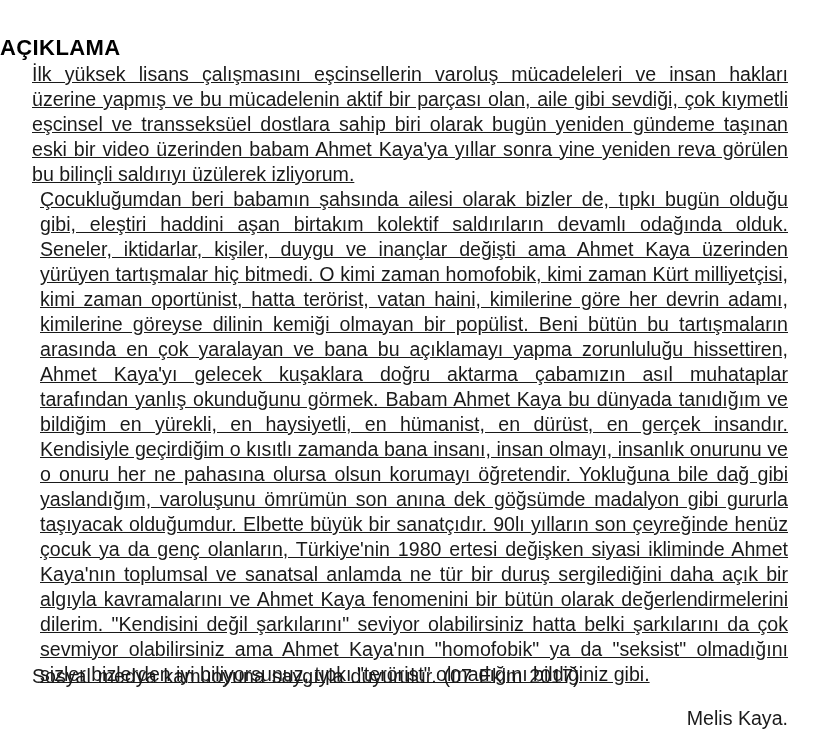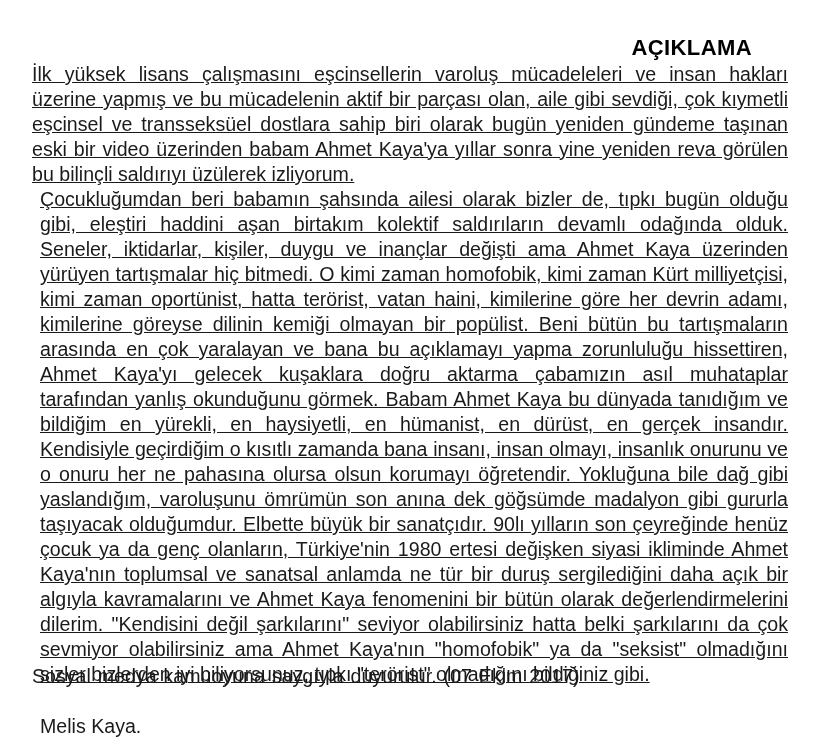--- a/index.html
+++ b/index.html
@@ -23,27 +23,26 @@
     height: 748px;
     background: #ffffff;
     box-sizing: border-box;
   }
 
   .doc-title {
     position: absolute;
     left: 0;
     top: 19px;
     width: 708px;
-    text-align: right;
+    text-align: left;
     font-size: 22px;
     font-weight: bold;
     letter-spacing: 0.4px;
     color: #000000;
     line-height: 28px;
-    margin-left: 44px;
   }
 
   .body-block {
     position: absolute;
     left: 32px;
     top: 62px;
     width: 756px;
   }
 
   .para {
@@ -68,24 +67,24 @@
     margin-left: 8px;
   }
 
   .signature-block {
     position: absolute;
     left: 32px;
     top: 706px;
     width: 756px;
   }
   .signature {
-    margin: 8px;
+    margin: 0;
     font-size: 19.6px;
     line-height: 25px;
-    text-align: left;
+    text-align: right;
     color: #1a1a1a;
   }
 
   .closing-block {
     position: absolute;
     left: 32px;
     top: 664px;
     width: 756px;
   }
   .closing {

